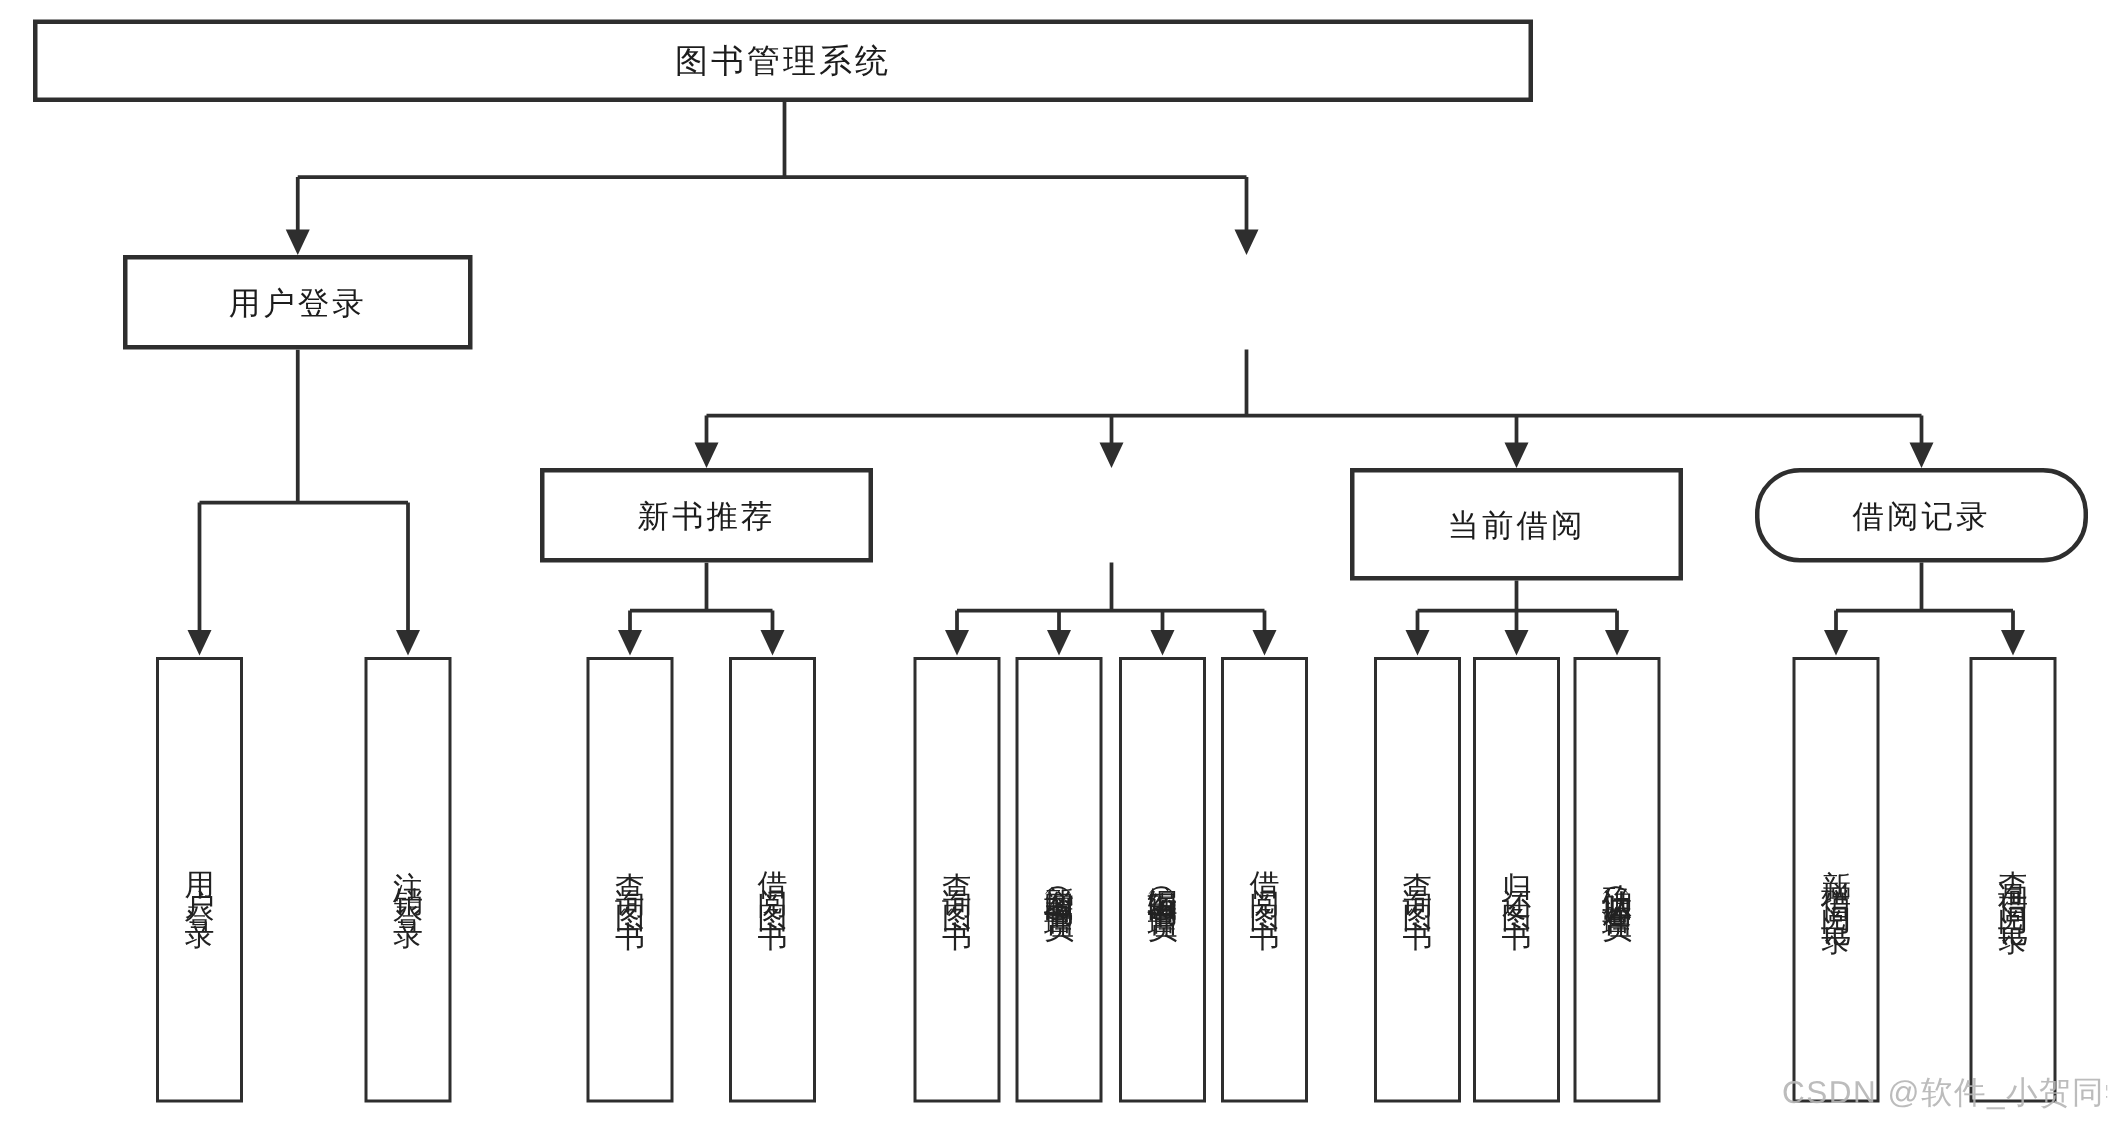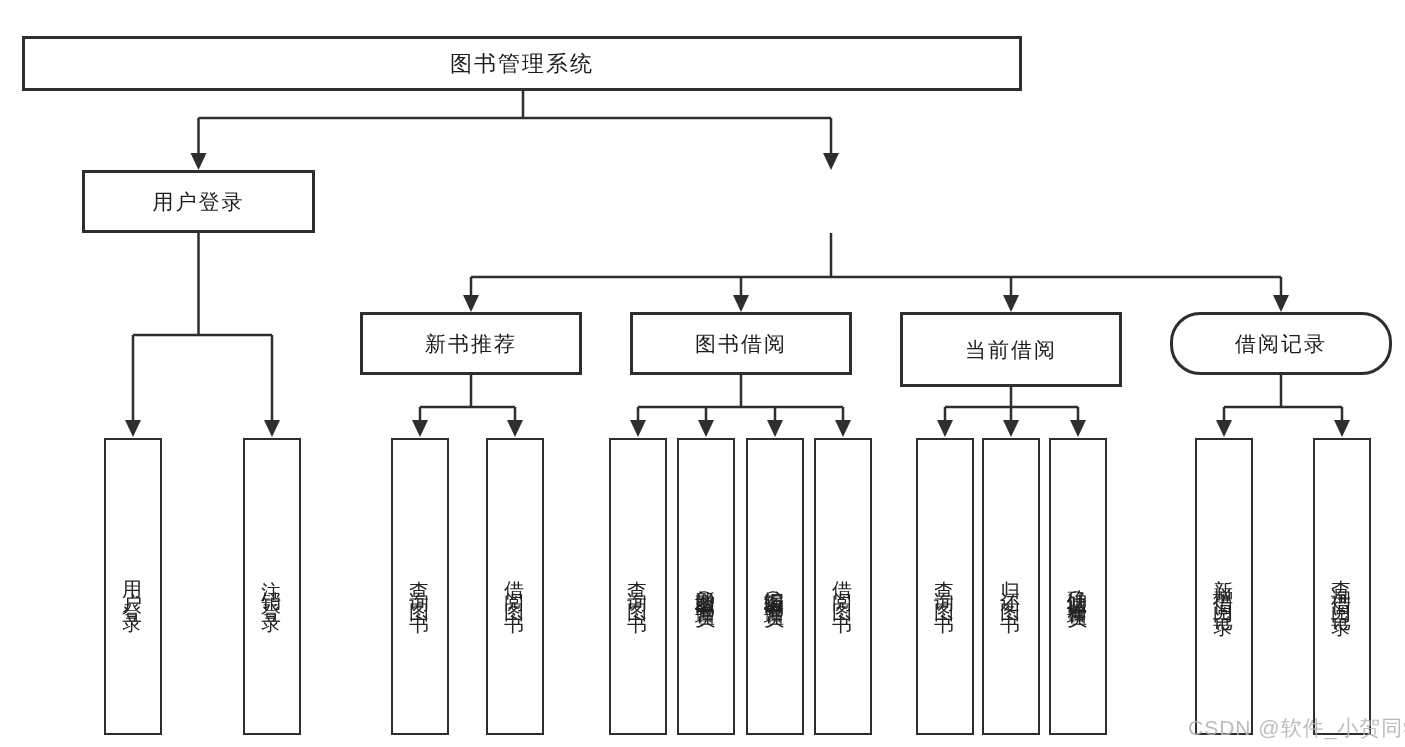--- a/index.html
+++ b/index.html
@@ -106,26 +106,25 @@
       <polygon points="767,420 783,420 775,437"></polygon>
       <polygon points="835,420 851,420 843,437"></polygon>
       <polygon points="937,420 953,420 945,437"></polygon>
       <polygon points="1003,420 1019,420 1011,437"></polygon>
       <polygon points="1070,420 1086,420 1078,437"></polygon>
       <polygon points="1216,420 1232,420 1224,437"></polygon>
       <polygon points="1334,420 1350,420 1342,437"></polygon>
     </g>
   </svg>
 
-  <div class="hbox root" style="left:22px; top:13px; width:1000px; height:55px;margin-top:23px;">图书管理系统</div>
+  <div class="hbox root" style="left:22px; top:13px; width:1000px; height:55px;">图书管理系统</div>
 
   <div class="hbox" style="left:82px; top:170px; width:233px; height:63px;">用户登录</div>
 
   <div class="hbox" style="left:360px; top:312px; width:222px; height:63px;">新书推荐</div>
-  <div class="hbox" style="left:630px; top:312px; width:222px; height:63px;">图书借阅</div>
   <div class="hbox" style="left:900px; top:312px; width:222px; height:75px;">当前借阅</div>
   <div class="hbox" style="left:1170px; top:312px; width:222px; height:63px;border-radius:30px;">借阅记录</div>
 
   <div class="leaf" style="left:104px;">
     <span class="leaf-label">用户登录</span>
   </div>
   <div class="leaf" style="left:243px;">
     <span class="leaf-label">注销登录</span>
   </div>
 

